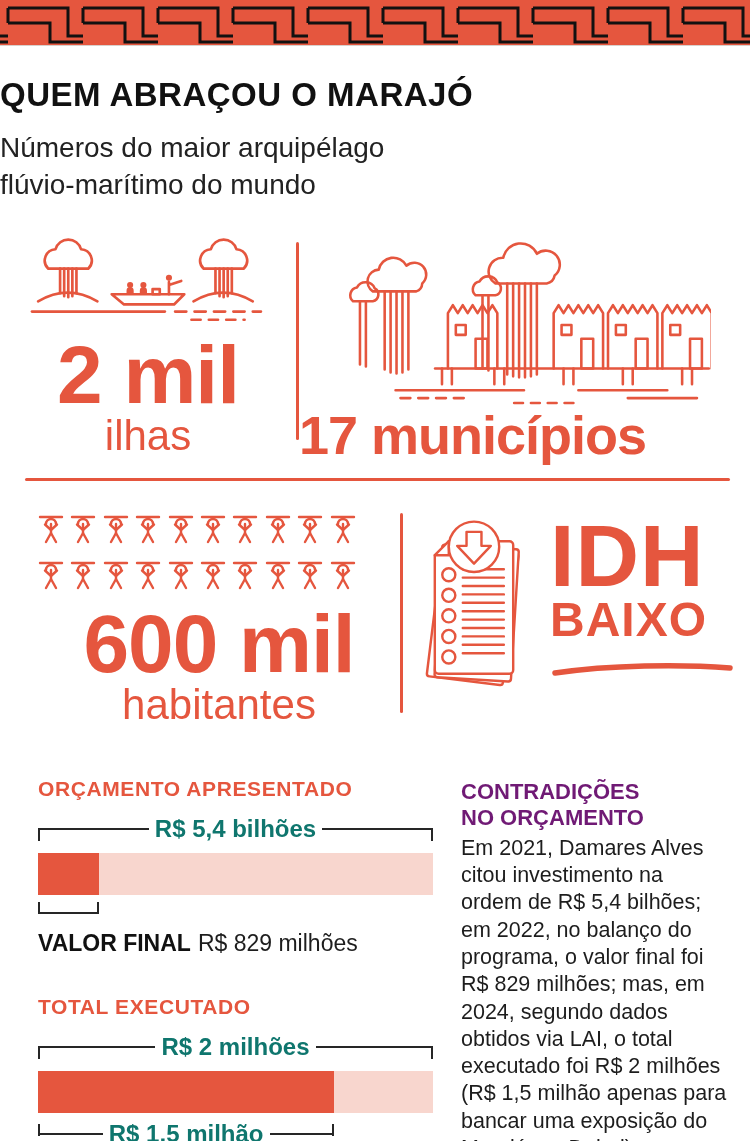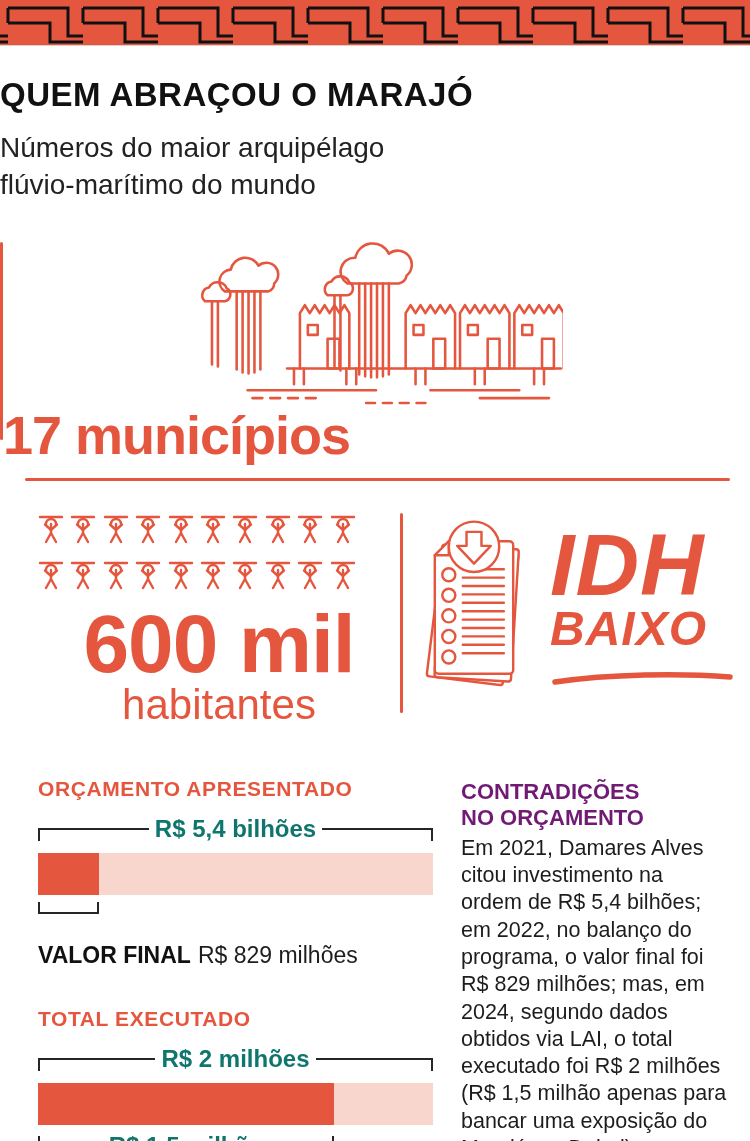--- a/index.html
+++ b/index.html
@@ -21,39 +21,39 @@
   .vdiv2{height:200px;margin-top:2px;}
   .col-muni{flex:1;text-align:left;padding-top:0;}
   .stat-big{font-size:82px;font-weight:800;line-height:.95;color:#e5563e;letter-spacing:-1px;}
   .stat-big.mid{font-size:54px;line-height:1;letter-spacing:-1px;}
   .stat-label{font-size:42px;font-weight:400;color:#e5563e;line-height:1.05;}
   .hr{height:3px;background:#e5563e;margin:16px 20px 0 25px;border-radius:2px;}
   .row2{display:flex;margin-top:30px;align-items:flex-start;}
   .col-pop{width:400px;padding-left:38px;box-sizing:border-box;text-align:center;}
   .people-grid{display:grid;grid-template-columns:repeat(10,1fr);gap:12px 6px;width:318px;margin:0 0 14px 0;}
   .people-grid svg{display:block;width:26px;height:34px;}
-  .col-hdi{flex:1;display:flex;align-items:center;justify-content:center;gap:20px;padding-top:8px;font-style:italic;}
+  .col-hdi{flex:1;display:flex;align-items:flex-start;justify-content:center;gap:20px;padding-top:8px;}
   .idh-block{text-align:left;}
   .idh-line1{font-size:88px;font-weight:800;line-height:.85;color:#e5563e;letter-spacing:1px;}
   .idh-line2{font-size:48px;font-weight:800;line-height:1.1;color:#e5563e;letter-spacing:1px;}
   
   .bottom{display:flex;gap:28px;margin-top:50px;padding:0 12px 0 38px;}
   .charts{width:395px;flex:none;}
   .chart-heading{font-size:21px;font-weight:700;color:#e5563e;letter-spacing:.6px;margin:0 0 14px 0;}
   .bracket{display:flex;align-items:center;width:100%;}
   .bracket .seg{flex:1;border-top:2px solid #262626;position:relative;height:0;}
   .bracket .seg::before{content:"";position:absolute;width:2px;height:12px;background:#262626;top:-1px;}
   .bracket .seg.left::before{left:0;}
   .bracket .seg.right::before{right:0;}
   .bracket.under .seg::before{top:auto;bottom:-1px;}
   .b-label{margin:0 6px;font-size:24px;font-weight:600;color:#0f766e;white-space:nowrap;}
   .bar{height:42px;background:#f8d6ce;margin-top:10px;position:relative;}
   .bar-fill{position:absolute;left:0;top:0;bottom:0;background:#e5563e;}
   .under-bracket{height:12px;border-left:2px solid #262626;border-right:2px solid #262626;border-bottom:2px solid #262626;margin-top:7px;box-sizing:border-box;}
-  .valor-final{margin-top:28px;font-size:23px;}
+  .valor-final{margin-top:16px;font-size:23px;}
   .valor-final .b{font-weight:800;color:#111;}
   .valor-final .v{font-weight:400;margin-left:7px;}
   .chart2{margin-top:38px;}
   .under-wrap{margin-top:7px;}
   .aside{flex:1;padding-top:2px;}
   .aside-heading{font-size:22px;font-weight:800;line-height:1.18;color:#701a75;white-space:pre-line;margin:0 0 4px 0;}
   .aside-body{font-size:21.5px;font-weight:400;line-height:1.27;color:#1d1d1d;white-space:pre-line;margin:0;}
   
   svg.line-icon{stroke:#e5563e;fill:none;stroke-width:2.6;stroke-linecap:round;stroke-linejoin:round;}
   svg.line-icon .fill{fill:#e5563e;stroke:none;}
@@ -102,20 +102,39 @@
   </g>
 </svg>
 
 <div class="header">
   <h1 class="title">QUEM ABRAÇOU O MARAJÓ</h1>
   <p class="subtitle">Números do maior arquipélago
 flúvio-marítimo do mundo</p>
 </div>
 
 <div class="row1">
+  <div class="col-islands">
+    <svg class="line-icon islands-svg" viewBox="0 0 235 90">
+      <use href="#island-shape"></use>
+      <use href="#island-shape" x="152"></use>
+      <path d="M82 55 H153 L143 65 H94 Z"></path>
+      <circle class="fill" cx="100" cy="46" r="3"></circle>
+      <path class="fill" d="M96.5 55 v-3.5 a3.5 3.5 0 0 1 7 0 V55 Z"></path>
+      <circle class="fill" cx="113" cy="46" r="3"></circle>
+      <path class="fill" d="M109.5 55 v-3.5 a3.5 3.5 0 0 1 7 0 V55 Z"></path>
+      <rect x="122" y="50" width="7" height="5"></rect>
+      <circle class="fill" cx="138" cy="39" r="3"></circle>
+      <path d="M138 43 V55 M138 46 L150 42"></path>
+      <path d="M4 72 H134"></path>
+      <path d="M144 72 H228" stroke-dasharray="11 8"></path>
+      <path d="M160 80 H212" stroke-dasharray="9 8"></path>
+    </svg>
+    <div class="stat-big">2 mil</div>
+    <div class="stat-label">ilhas</div>
+  </div>
   <div class="vdiv vdiv1"></div>
   <div class="col-muni">
     <svg class="line-icon village-svg" viewBox="0 0 372 170">
 
       <path d="M108 132 V76 l5 -8 l5 8 l5 -8 l5 8 l5 -8 l5 8 l5 -8 l5 8 l5 -8 l5 8 V132"></path>
       <rect x="116" y="88" width="10" height="10"></rect>
       <rect x="136" y="102" width="12" height="30"></rect>
 
       <path d="M215 132 V76 l5 -8 l5 8 l5 -8 l5 8 l5 -8 l5 8 l5 -8 l5 8 l5 -8 l5 8 V132"></path>
       <rect x="223" y="88" width="10" height="10"></rect>

